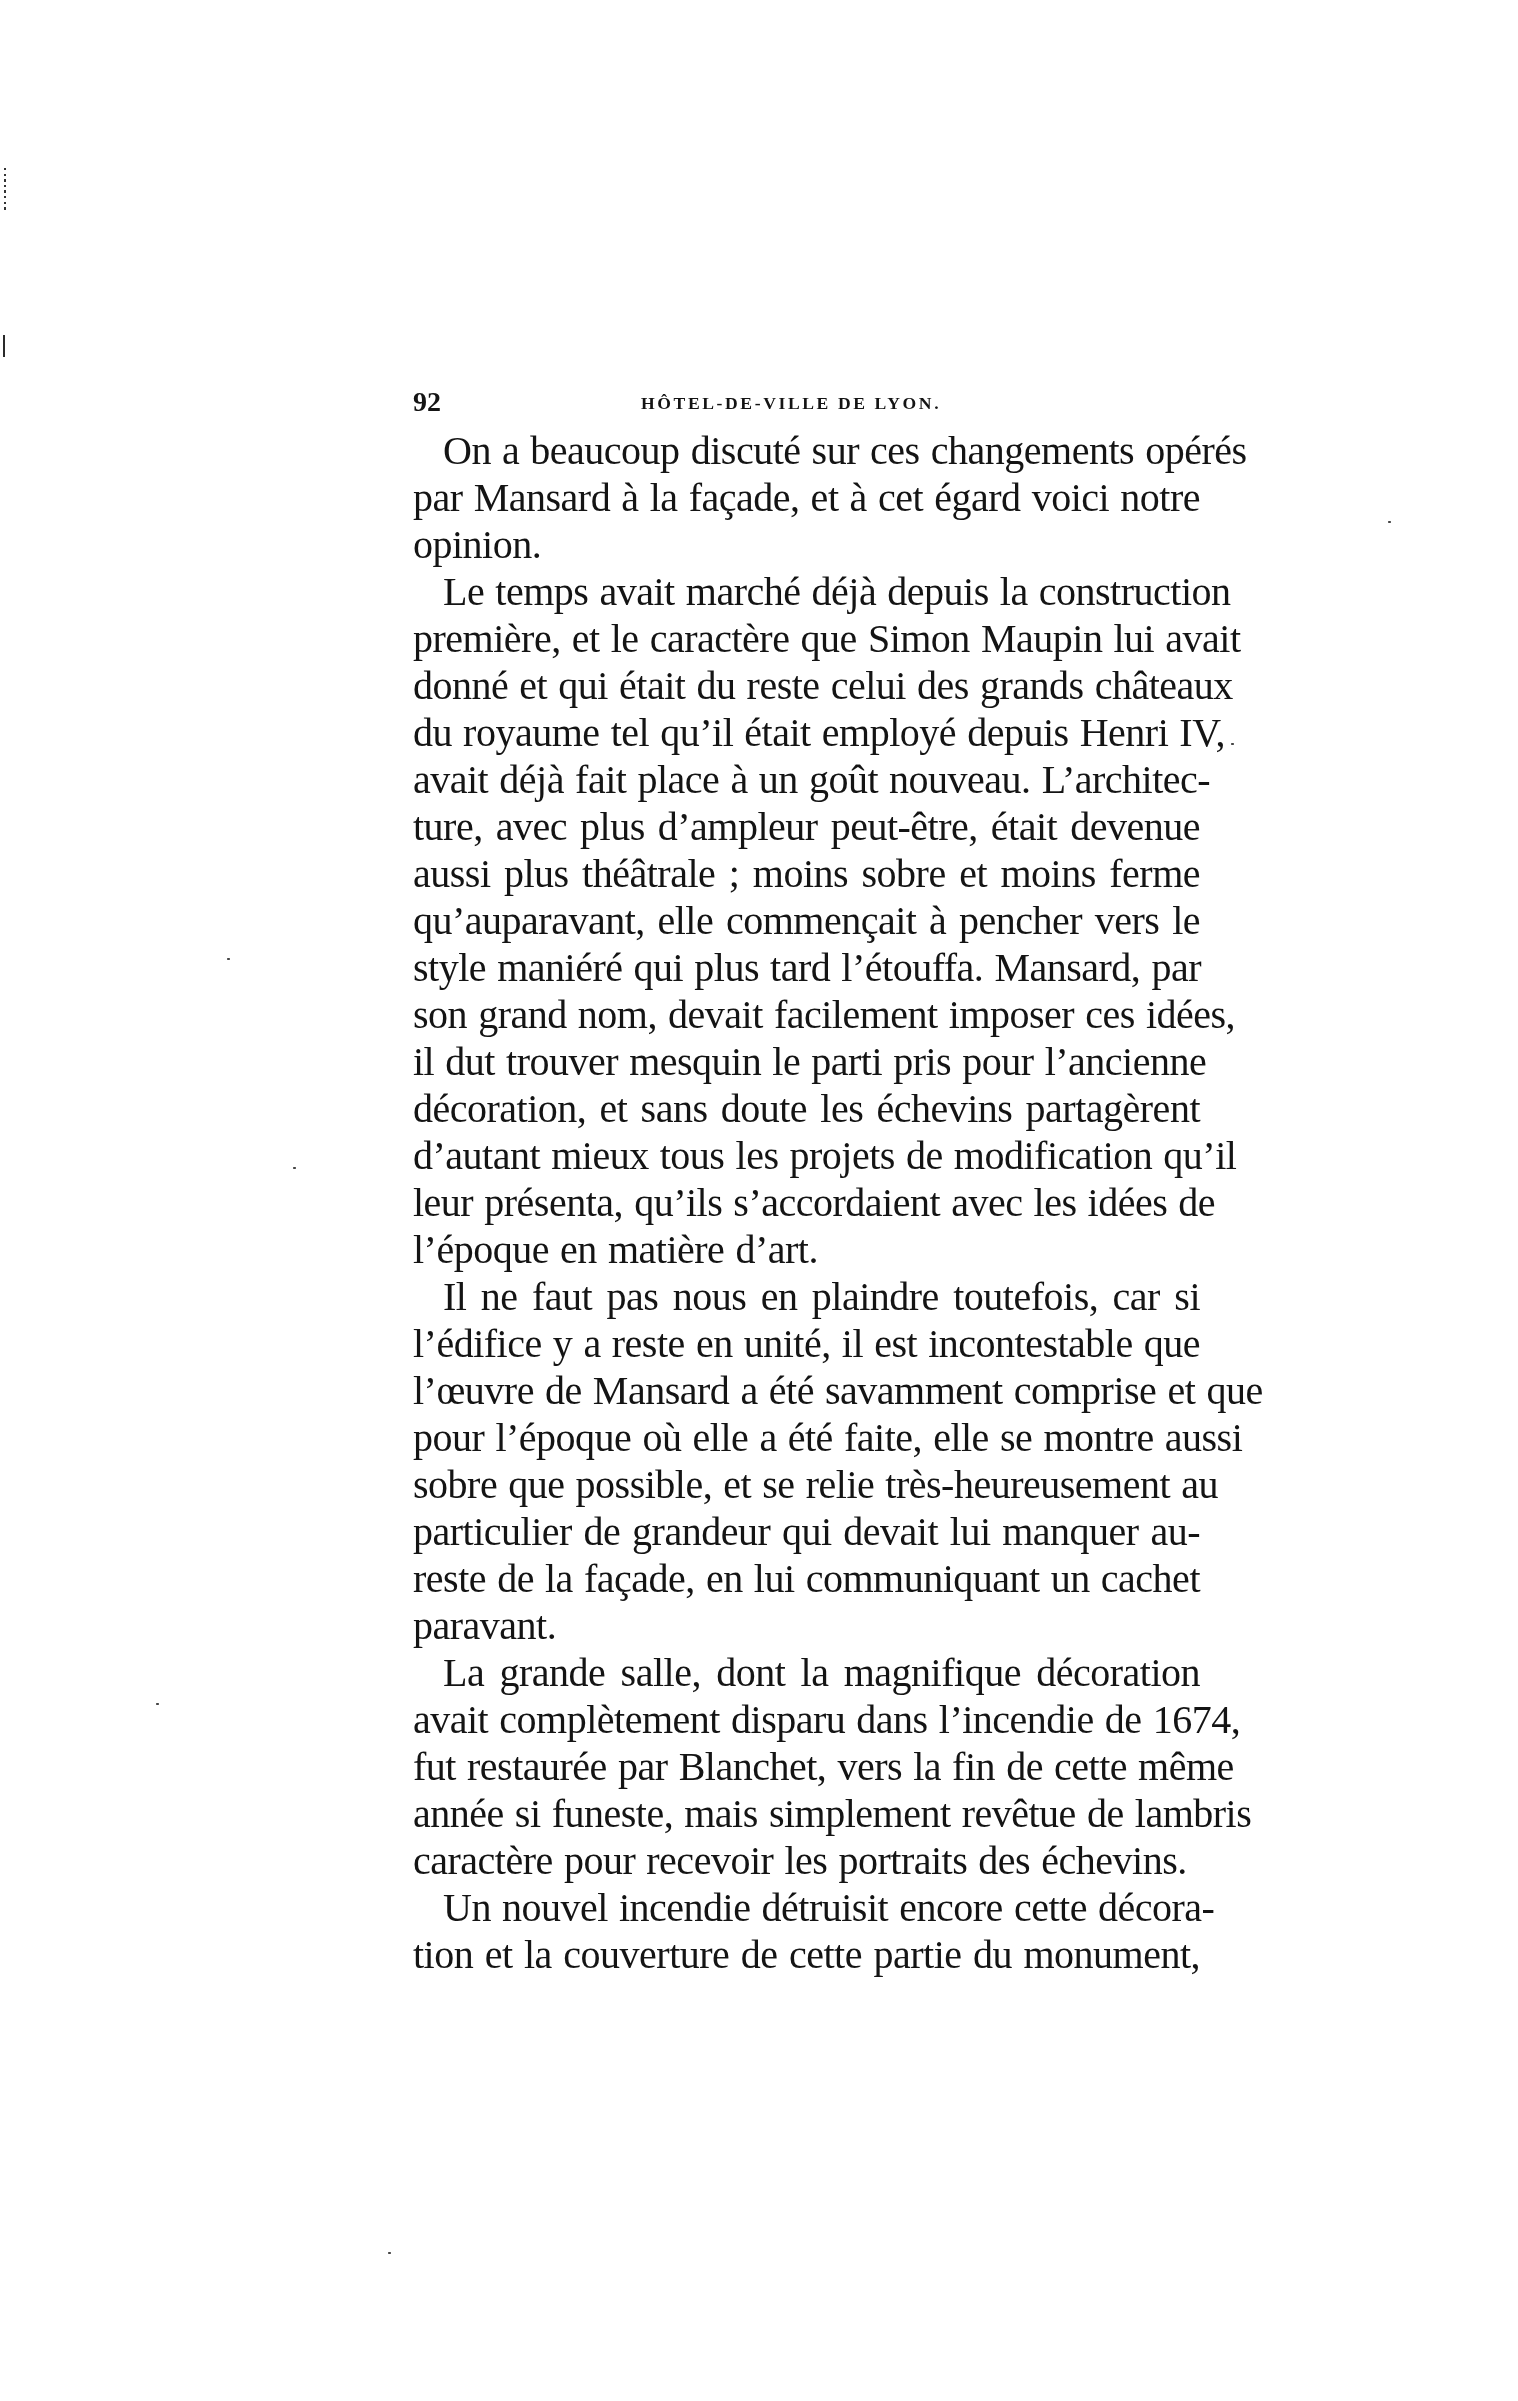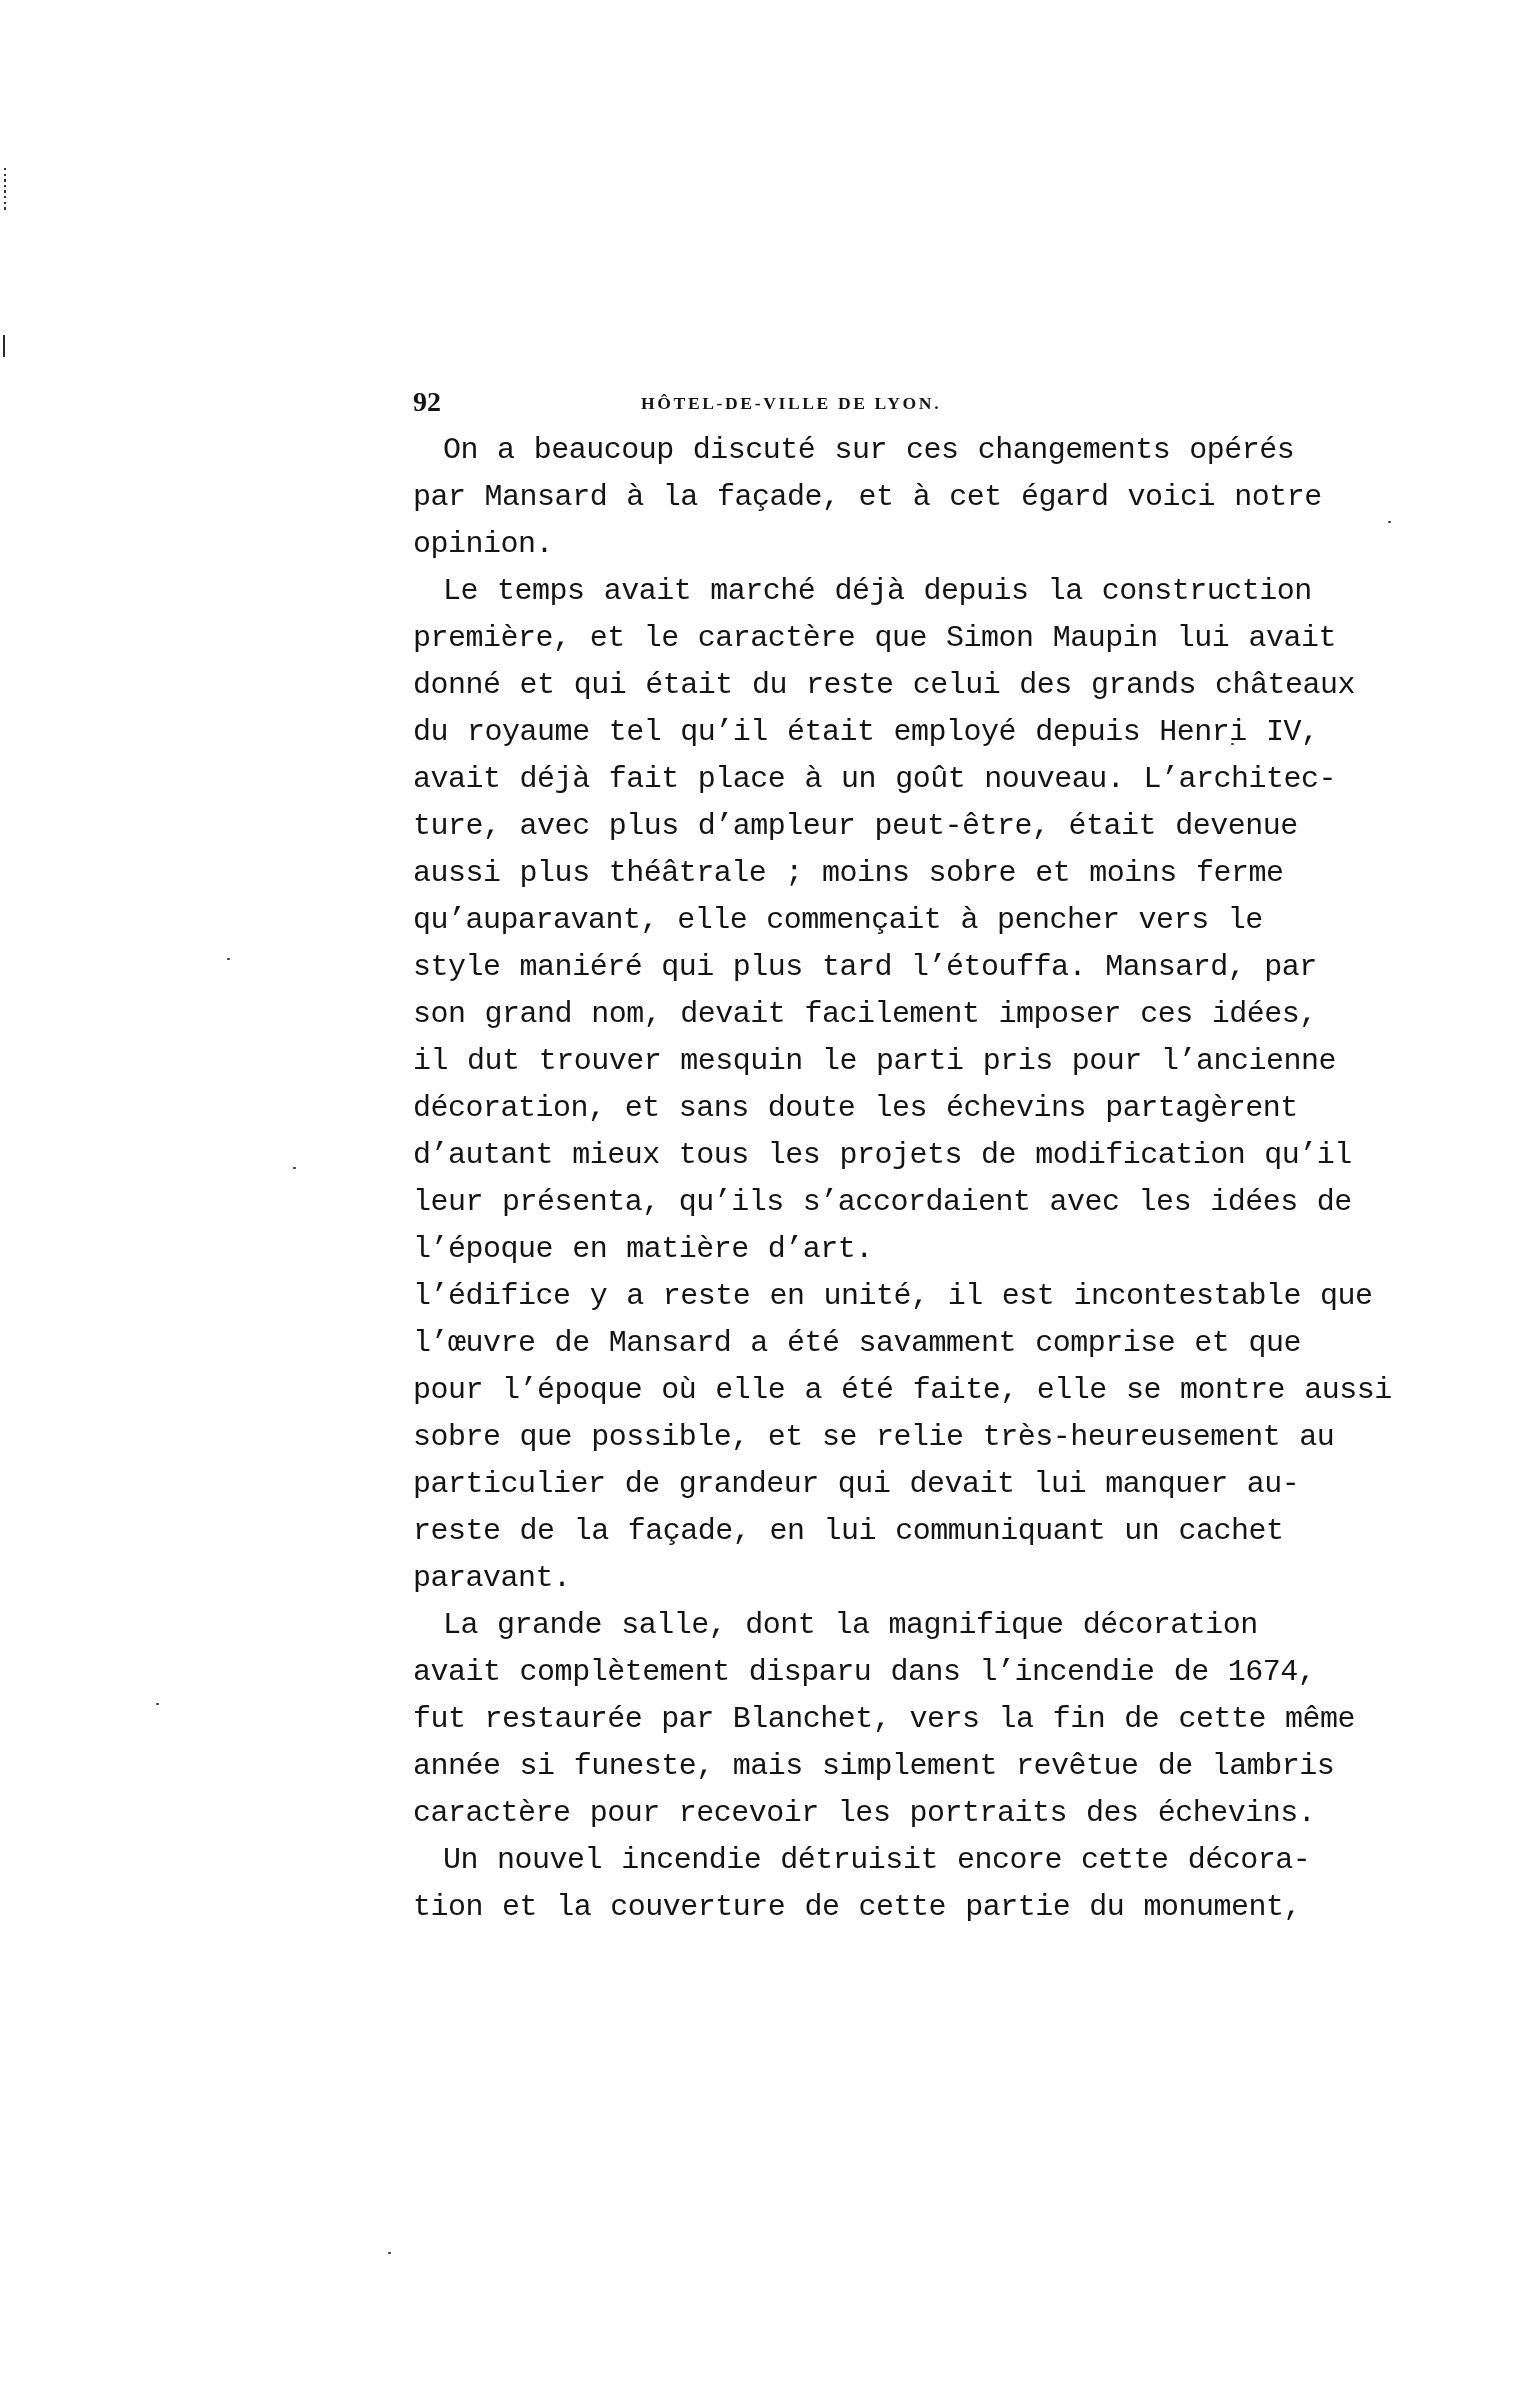--- a/index.html
+++ b/index.html
@@ -54,28 +54,27 @@
     top: 427px;
     width: 787px;
   }
   .paragraph {
     margin: 0;
   }
   .line {
     display: block;
     height: 47px;
     line-height: 47px;
-    font-size: 30px;
+    font-size: 40px;
     white-space: nowrap;
     text-align: justify;
     text-align-last: justify;
     letter-spacing: -0.5px;
     word-spacing: 1.6px;
     overflow: visible;
-    font-family: Liberation Mono, monospace;
   }
   .line.first {
     padding-left: 30px;
   }
   .line.last {
     text-align: left;
     text-align-last: left;
   }
   
   .artifact {
@@ -135,20 +134,21 @@
       <span class="line">style maniéré qui plus tard l’étouffa. Mansard, par</span>
       <span class="line">son grand nom, devait facilement imposer ces idées,</span>
       <span class="line">il dut trouver mesquin le parti pris pour l’ancienne</span>
       <span class="line">décoration, et sans doute les échevins partagèrent</span>
       <span class="line">d’autant mieux tous les projets de modification qu’il</span>
       <span class="line">leur présenta, qu’ils s’accordaient avec les idées de</span>
       <span class="line last">l’époque en matière d’art.</span>
     </div>
 
     <div class="paragraph">
+      <span class="line first">Il ne faut pas nous en plaindre toutefois, car si</span>
       <span class="line">l’édifice y a reste en unité, il est incontestable que</span>
       <span class="line">l’œuvre de Mansard a été savamment comprise et que</span>
       <span class="line">pour l’époque où elle a été faite, elle se montre aussi</span>
       <span class="line">sobre que possible, et se relie très-heureusement au</span>
       <span class="line">particulier de grandeur qui devait lui manquer au-</span>
       <span class="line">reste de la façade, en lui communiquant un cachet</span>
       <span class="line last">paravant.</span>
     </div>
 
     <div class="paragraph">

